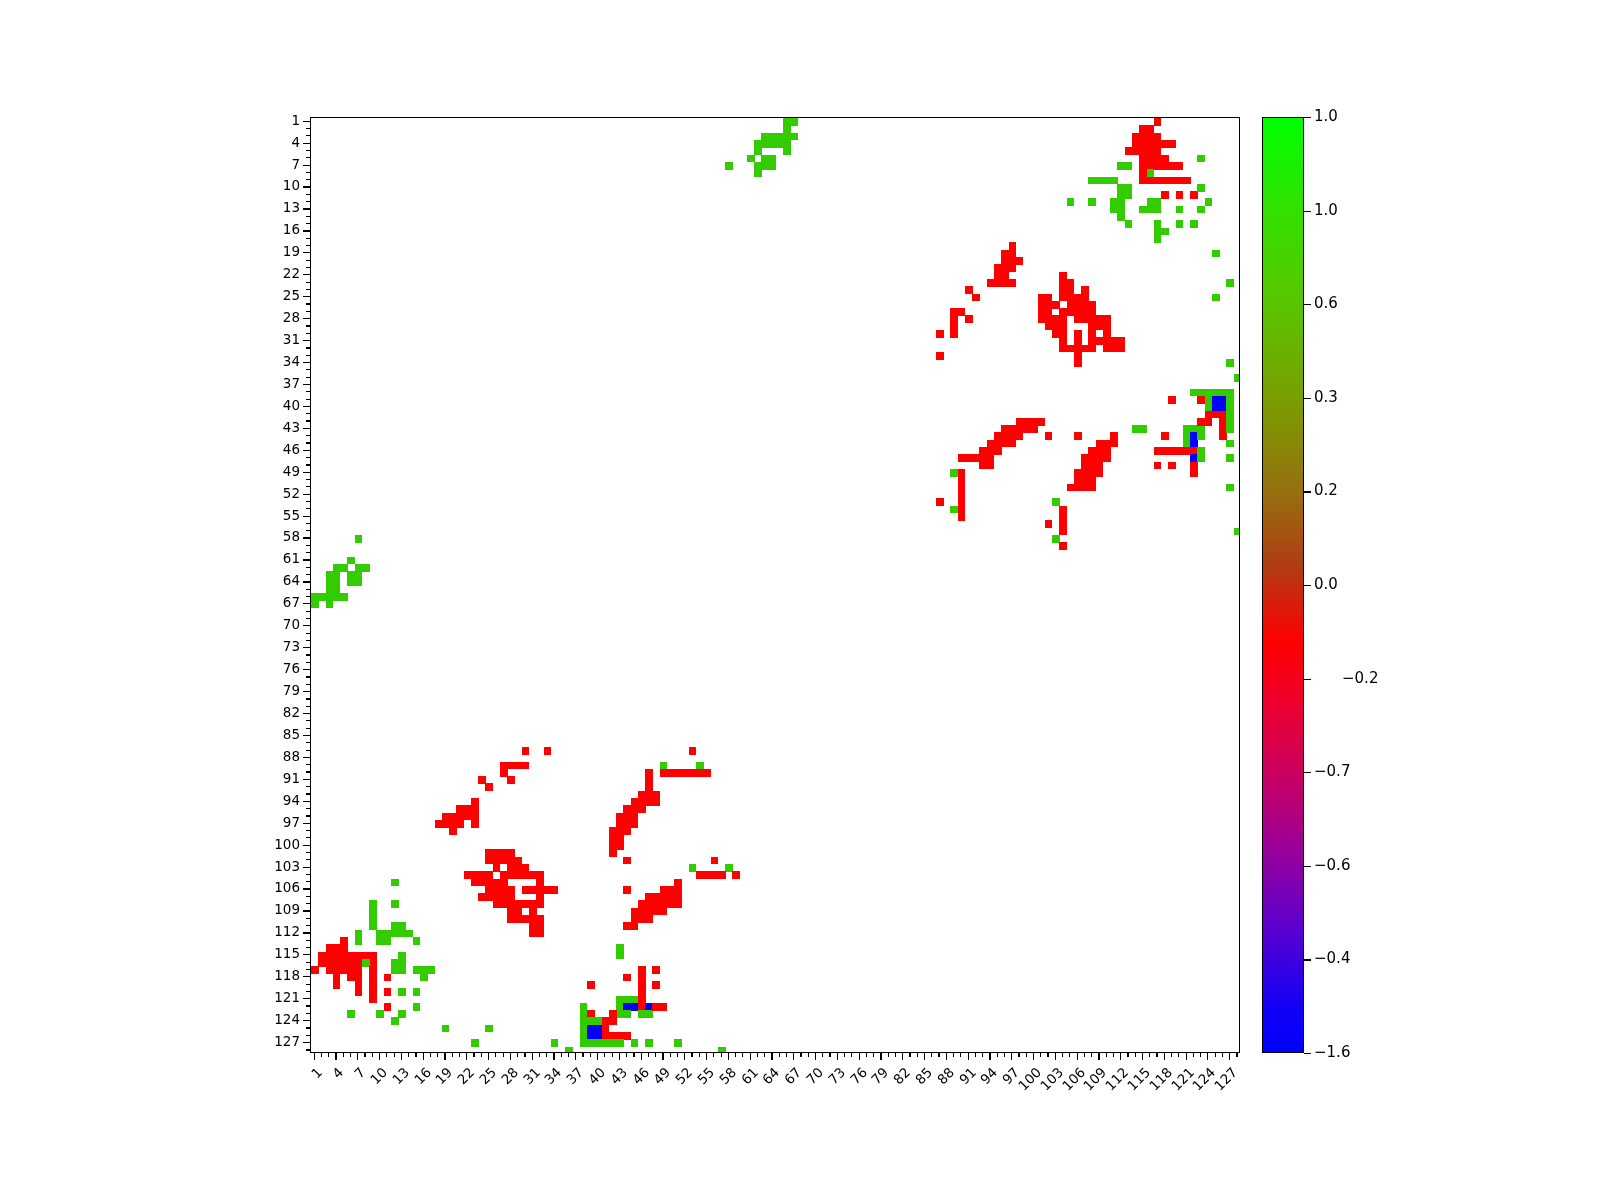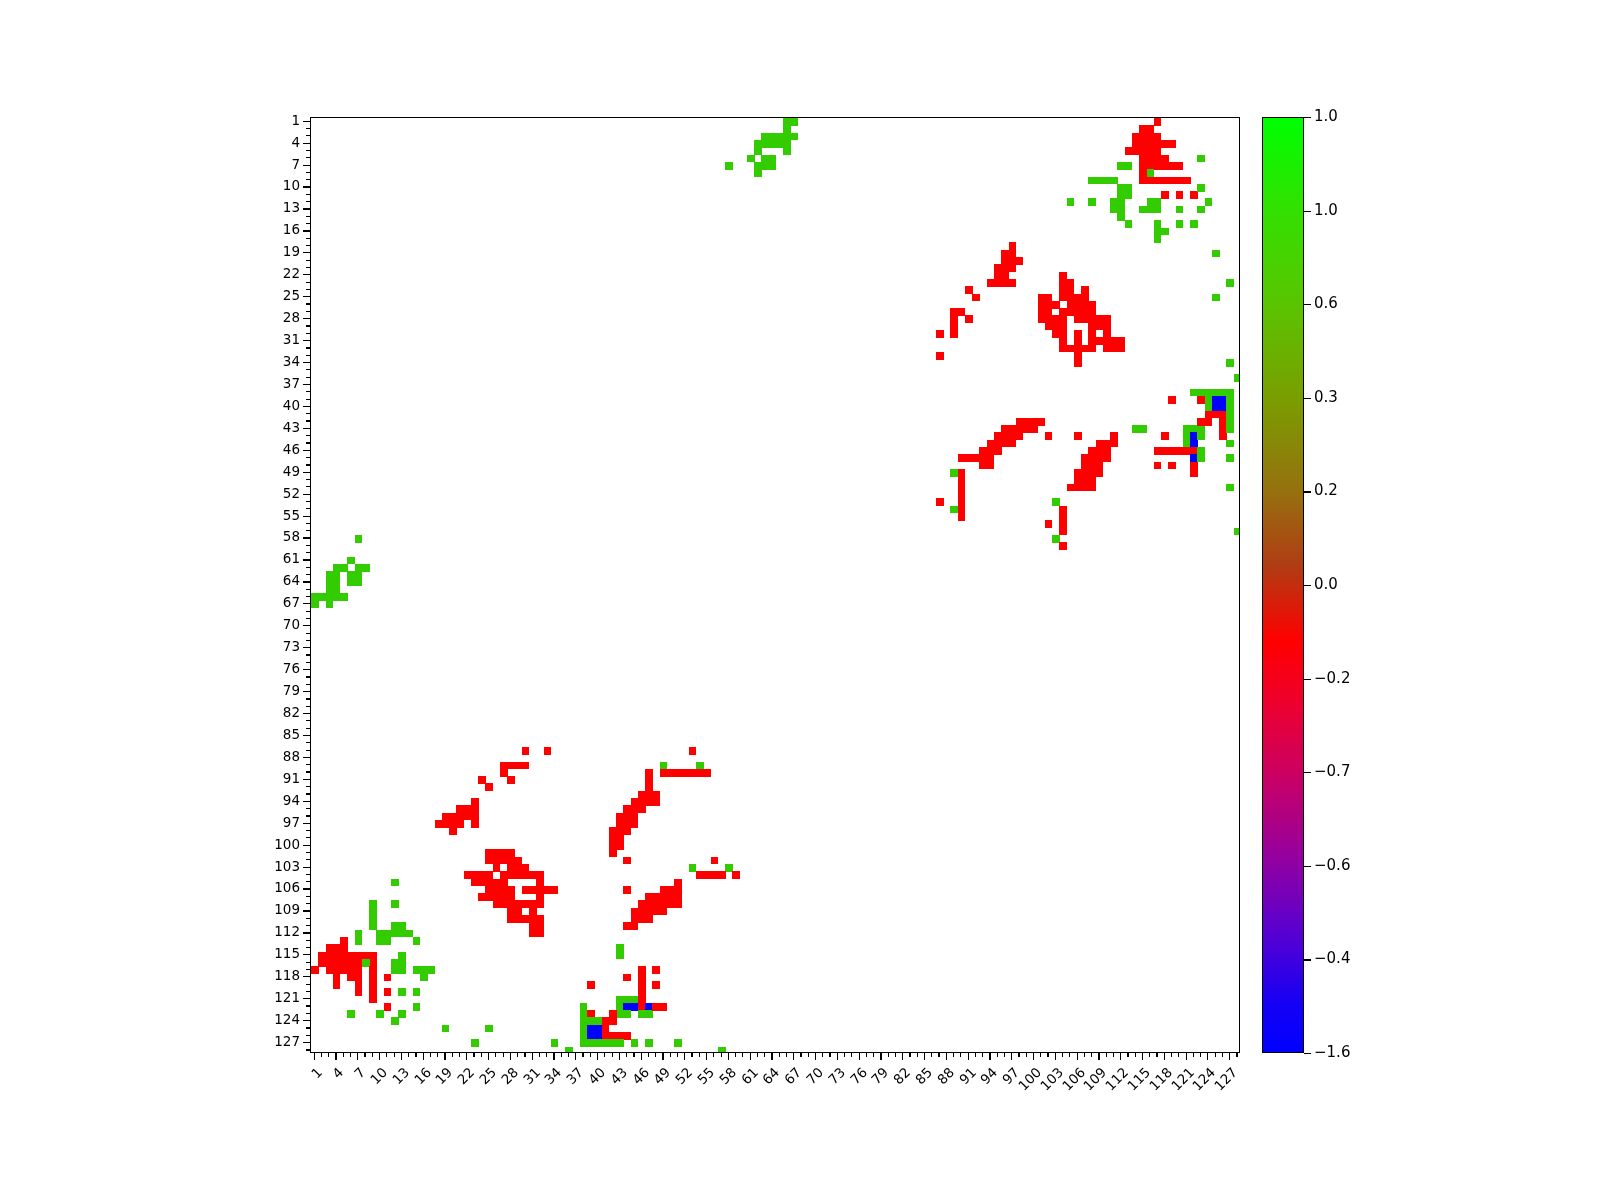--- a/index.html
+++ b/index.html
@@ -1158,21 +1158,21 @@
       <div class="cb-label" style="top: 200.6px;">1.0</div>
       <div class="cb-tick" style="top: 304.2px;"></div>
       <div class="cb-label" style="top: 294.2px;">0.6</div>
       <div class="cb-tick" style="top: 397.8px;"></div>
       <div class="cb-label" style="top: 387.8px;">0.3</div>
       <div class="cb-tick" style="top: 491.4px;"></div>
       <div class="cb-label" style="top: 481.4px;">0.2</div>
       <div class="cb-tick" style="top: 585px;"></div>
       <div class="cb-label" style="top: 575px;">0.0</div>
       <div class="cb-tick" style="top: 678.6px;"></div>
-      <div class="cb-label" style="top: 668.6px;">−0.2</div>
+      <div class="cb-label" style="top: 668.6px; margin-left: 28px;">−0.2</div>
       <div class="cb-tick" style="top: 772.2px;"></div>
       <div class="cb-label" style="top: 762.2px;">−0.7</div>
       <div class="cb-tick" style="top: 865.8px;"></div>
       <div class="cb-label" style="top: 855.8px;">−0.6</div>
       <div class="cb-tick" style="top: 959.4px;"></div>
       <div class="cb-label" style="top: 949.4px;">−0.4</div>
       <div class="cb-tick" style="top: 1053px;"></div>
       <div class="cb-label" style="top: 1043px;">−1.6</div>
     </div>
 

